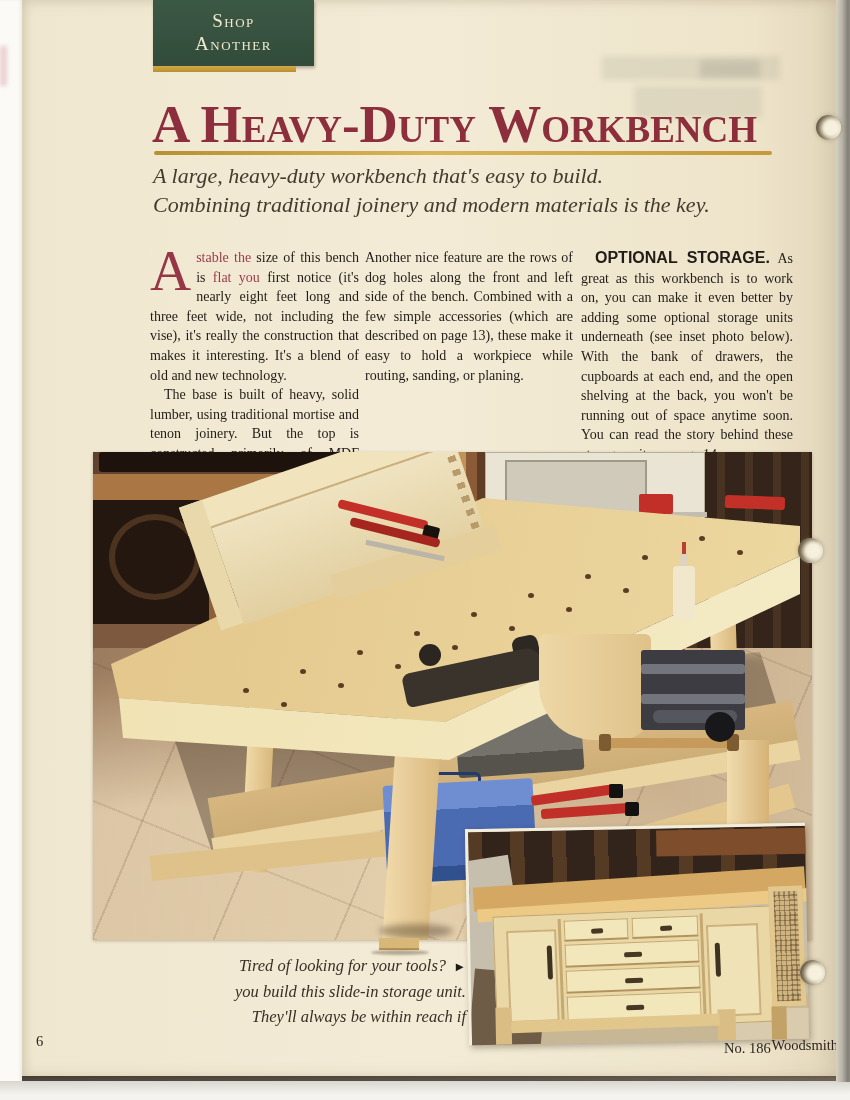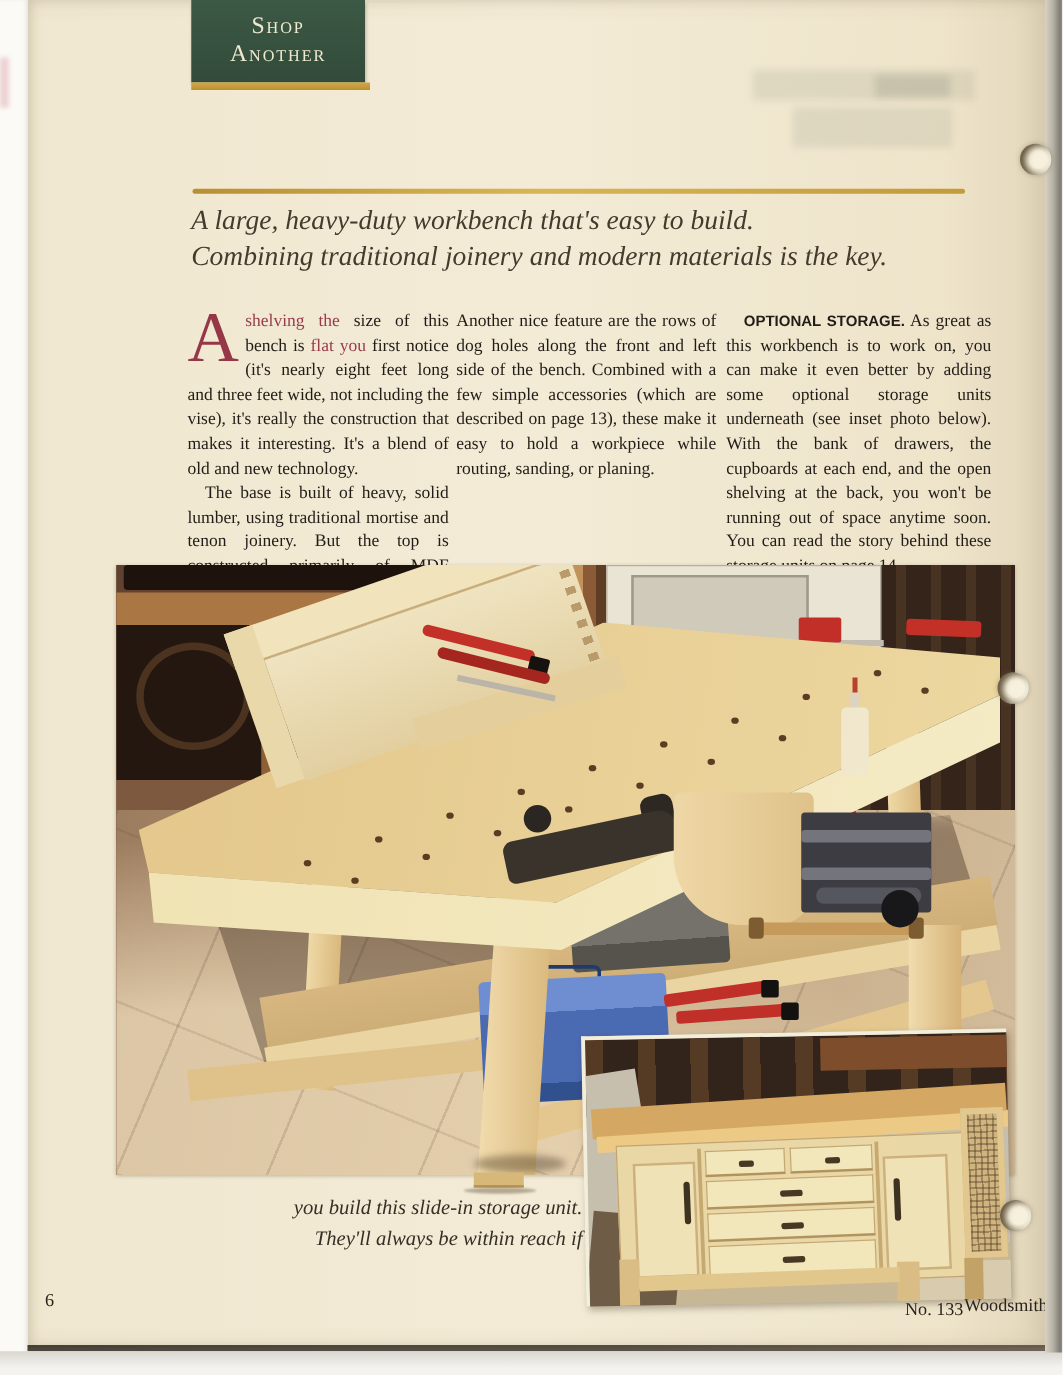--- a/index.html
+++ b/index.html
@@ -24,21 +24,21 @@
 
   
   .hole { width:25px; height:25px; border-radius:50%;
           background:radial-gradient(circle at 58% 50%, #f6f0dd 0 36%, #ded5bd 52%, #b7ac8f 70%, #d4cdb7 88%, rgba(212,205,183,0) 100%);
           box-shadow:inset 4px 1px 5px rgba(60,44,24,.65), inset -2px -1px 3px rgba(255,255,245,.6), 0 0 4px rgba(120,105,80,.45); }
 
   
   .ghost { background:rgba(100,106,94,.12); filter:blur(3px); }
 
   
-  .badge { left:153px; top:0; width:139px; height:66px; background:linear-gradient(#3c5945,#324b3a);
+  .badge { left:153px; top:0; width:161px; height:66px; background:linear-gradient(#3c5945,#324b3a);
            box-shadow:1px 2px 3px rgba(60,45,25,.35); text-align:center; padding-top:9px; }
   .badge .bline { display:block; color:#efe9cf; font-variant:small-caps; font-size:19px;
            letter-spacing:1.5px; line-height:23px; }
   .badge-gold { left:153px; top:66px; width:143px; height:6px; background:linear-gradient(#d3a945,#b98f33); }
 
   
   .title { left:152px; top:96px; width:640px; color:#8c2e3c; font-variant:small-caps;
            font-weight:bold; font-size:53px; letter-spacing:0px; line-height:56px; }
   .rule-gold { left:154px; top:151px; width:618px; height:4px;
            background:linear-gradient(90deg,#b98f33,#d9b557 45%,#c49a3a); border-radius:2px; }
@@ -50,21 +50,21 @@
   .col { top:248px; height:200px; color:#211c17; font-size:14px; line-height:19.6px;
          text-align:justify; }
   .col p + p { text-indent:14px; }
   .c1 { left:150px; width:209px; }
   .c2 { left:365px; width:208px; }
   .c3 { left:581px; width:212px; }
   .fulljust { text-align-last:justify; }
   .dropcap { float:left; color:#963748; font-size:57px; line-height:45px; height:44px;
              padding-right:5px; font-weight:normal; }
   .lead { color:#9a3b4c; }
-  .opt-head { font-family:"Liberation Sans", sans-serif; font-weight:bold; font-size:12px;
+  .opt-head { font-family:"Liberation Sans", sans-serif; font-weight:bold; font-size:16px;
               letter-spacing:0px; }
   .c3 p { text-indent:14px; }
 
   
   .ph { left:93px; top:452px; width:719px; height:488px; background:#7b573c; overflow:hidden;
         box-shadow:0 1px 3px rgba(80,60,35,.3); }
   .ph * { position:absolute; }
   .ph-top { left:0; top:0; width:719px; height:220px; background:linear-gradient(#5d402e,#7d5940 75%); }
   .wsb-rail { left:0; top:22px; width:262px; height:26px; background:#aa7644; }
   .wsb-body { left:0; top:48px; width:262px; height:124px; background:#241710; }
@@ -225,26 +225,27 @@
   <div class="abs ghost" style="left:602px; top:56px; width:178px; height:24px;"></div>
   <div class="abs ghost" style="left:634px; top:86px; width:128px; height:32px;"></div>
   <div class="abs ghost" style="left:700px; top:60px; width:60px; height:18px; background:rgba(90,96,86,.16);"></div>
 
   <div class="abs badge">
     <span class="bline">Shop</span>
     <span class="bline">Another</span>
   </div>
   <div class="abs badge-gold"></div>
 
+  <div class="abs title">A Heavy-Duty Workbench</div>
   <div class="abs rule-gold"></div>
   <div class="abs subtitle sub1">A large, heavy-duty workbench that's easy to build.</div>
   <div class="abs subtitle sub2">Combining traditional joinery and modern materials is the key.</div>
 
   <div class="abs col c1">
-    <p><span class="dropcap">A</span><span class="lead">shelving the</span><span> size of this bench is </span><span class="lead">flat you</span><span> first notice (it's nearly eight feet long and three feet wide, not including the vise), it's really the construction that makes it interesting. It's a blend of old and new technology.</span></p>
+    <p><span class="dropcap">A</span><span class="lead">stable the</span><span> size of this bench is </span><span class="lead">flat you</span><span> first notice (it's nearly eight feet long and three feet wide, not including the vise), it's really the construction that makes it interesting. It's a blend of old and new technology.</span></p>
     <p class="fulljust">The base is built of heavy, solid lumber, using traditional mortise and tenon joinery. But the top is constructed primarily of MDF (medium- density fiberboard). So as</p>
   </div>
   <div class="abs col c2">
     <p>Another nice feature are the rows of dog holes along the front and left side of the bench. Combined with a few simple accessories (which are described on page 13), these make it easy to hold a workpiece while routing, sanding, or planing.</p>
   </div>
   <div class="abs col c3">
     <p><span class="opt-head">OPTIONAL STORAGE.</span><span> As great as this workbench is to work on, you can make it even better by adding some optional storage units underneath (see inset photo below). With the bank of drawers, the cupboards at each end, and the open shelving at the back, you won't be running out of space anytime soon. You can read the story behind these storage units on page 14.</span></p>
   </div>
 
   <div class="abs ph">
@@ -317,20 +318,21 @@
     <div class="vise-handle"></div>
     <div class="vise-hend" style="left:506px; top:282px; width:12px; height:17px;"></div>
     <div class="vise-hend" style="left:634px; top:282px; width:12px; height:17px;"></div>
     <div class="vise-knob"></div>
   </div>
 
   <div class="abs leg-stub"></div>
   <div class="abs leg-stub-shadow"></div>
 
   <div class="abs caption">
+    <div><span>Tired of looking for your tools?</span><span class="cap-arrow">►</span></div>
     <div>you build this slide-in storage unit.</div>
     <div>They'll always be within reach if</div>
   </div>
 
   <div class="abs inset">
     <div class="i-top"></div>
     <div class="i-plank"></div>
     <div class="i-wall-left"></div>
     <div class="i-floor"></div>
     <div class="i-floor-dark"></div>
@@ -366,21 +368,21 @@
     </div>
     <div class="i-cane"></div>
     <div class="i-leg" style="left:24px; top:176px; width:16px; height:40px;"></div>
     <div class="i-leg" style="left:246px; top:182px; width:18px; height:34px;"></div>
     <div class="i-leg" style="left:300px; top:180px; width:15px; height:36px; background:#c3a268;"></div>
     <div class="i-rail"></div>
   </div>
 
   <div class="abs folio folio-left">6</div>
   <div class="abs folio folio-center">Woodsmith</div>
-  <div class="abs folio folio-right">No. 133</div>
+  <div class="abs folio folio-right">No. 186</div>
 
   <div class="abs page-bottom-edge"></div>
   <div class="abs below-page"></div>
   <div class="abs right-strip"></div>
 
   <div class="abs hole" style="left:816px; top:115px;"></div>
   <div class="abs hole" style="left:798px; top:538px;"></div>
   <div class="abs hole" style="left:800px; top:960px;"></div>
 
 </div>

